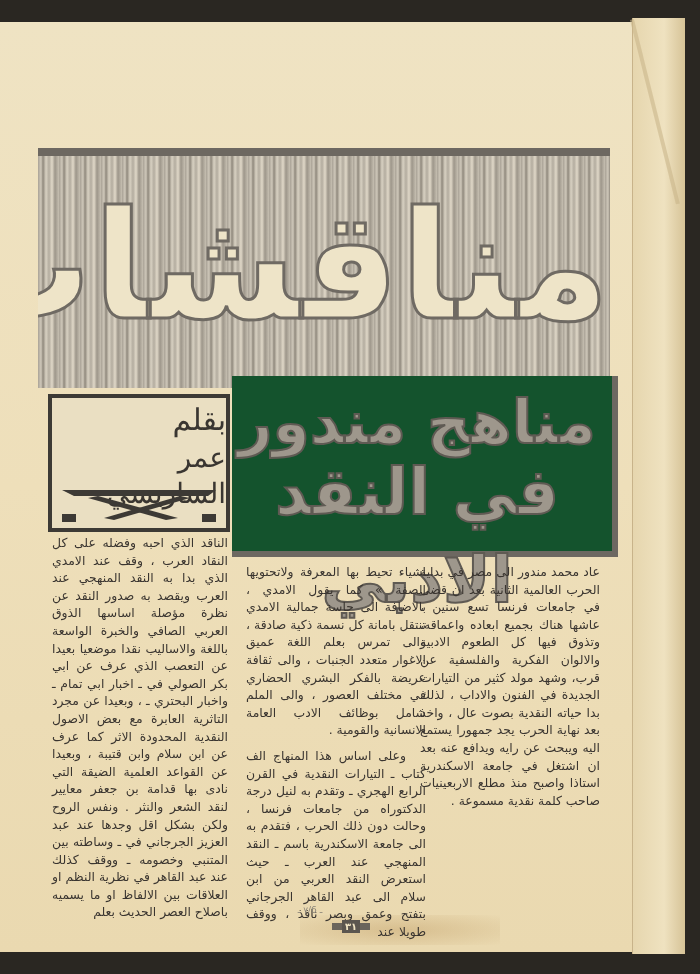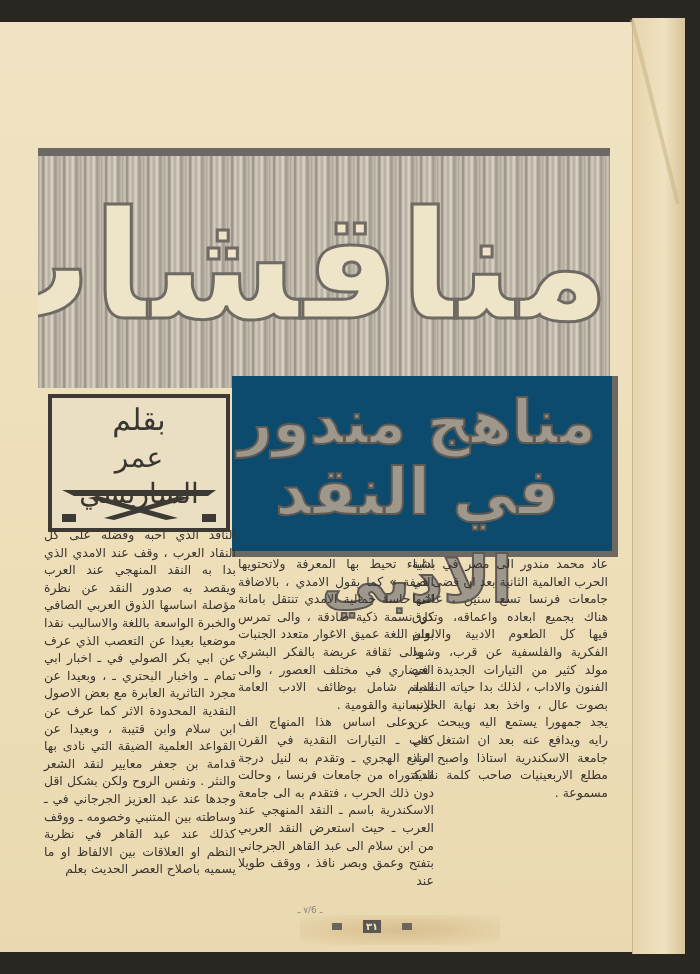--- a/index.html
+++ b/index.html
@@ -42,62 +42,62 @@
     font-family: "DejaVu Sans", sans-serif; font-weight: bold;
     font-size: 150px; line-height: 200px; color: #eee4c8;
     -webkit-text-stroke: 3px #6f6a63;
     letter-spacing: -4px;
     direction: rtl;
   }
 
   
   .subtitle-box {
     position: absolute; left: 232px; top: 376px; width: 380px; height: 175px;
-    background: #0c4a6e;
+    background: #14532d;
     border-right: 6px solid #6d6861; border-bottom: 6px solid #6d6861;
   }
   .subtitle-line1, .subtitle-line2 {
     position: absolute; left: 0; right: 10px; text-align: center; direction: rtl;
     font-family: "DejaVu Sans", sans-serif; font-weight: bold;
     color: #9e978c; -webkit-text-stroke: 2px #5f5a53;
   }
   .subtitle-line1 { top: 10px; font-size: 60px; line-height: 72px; }
   .subtitle-line2 { top: 72px; font-size: 64px; line-height: 88px; }
 
   
   .byline-box {
     position: absolute; left: 48px; top: 394px; width: 174px; height: 130px;
     border: 4px solid #3d3a35; background: #eadfc2;
   }
   .byline-label, .byline-name {
-    position: absolute; left: 0; right: 0; text-align: center; direction: rtl;
+    position: absolute; left: 0; right: 0; text-align: right; direction: rtl;
     font-family: "DejaVu Serif", serif; color: #3a3631;
   }
   .byline-label { top: 4px; font-size: 30px; line-height: 36px; }
   .byline-name { top: 42px; font-size: 28px; line-height: 36px; }
   .pen-icon { position: absolute; left: 6px; top: 86px; width: 162px; height: 40px; }
 
   
   .col {
     position: absolute; direction: rtl; text-align: justify;
     font-family: "DejaVu Sans", sans-serif; font-size: 12.4px; line-height: 17.6px;
     color: #3a3530;
   }
-  .col p { margin: 0; }
+  .col p { margin: 8px; }
   .col .indent { text-indent: 20px; }
   .col-right { left: 412px; top: 555px; width: 196px; }
   .col-mid { left: 238px; top: 555px; width: 196px; }
   .col-left { left: 44px; top: 526px; width: 192px; }
 
   .sig {
     position: absolute; left: 280px; top: 905px; width: 60px;
     font-size: 9px; color: #8a8478; text-align: center; direction: rtl;
   }
   .folio {
-    position: absolute; left: 332px; top: 920px; display: flex; gap: 21px; align-items: center;
+    position: absolute; left: 332px; top: 920px; display: flex; gap: 0; align-items: center;
   }
   .folio .bar { width: 10px; height: 7px; background: #6b655c; }
   .folio .num {
     background: #5b564f; color: #efe3c3; font-size: 10px; font-weight: bold;
     padding: 1px 3px; line-height: 11px;
   }
 </style>
 </head>
 <body>
 

